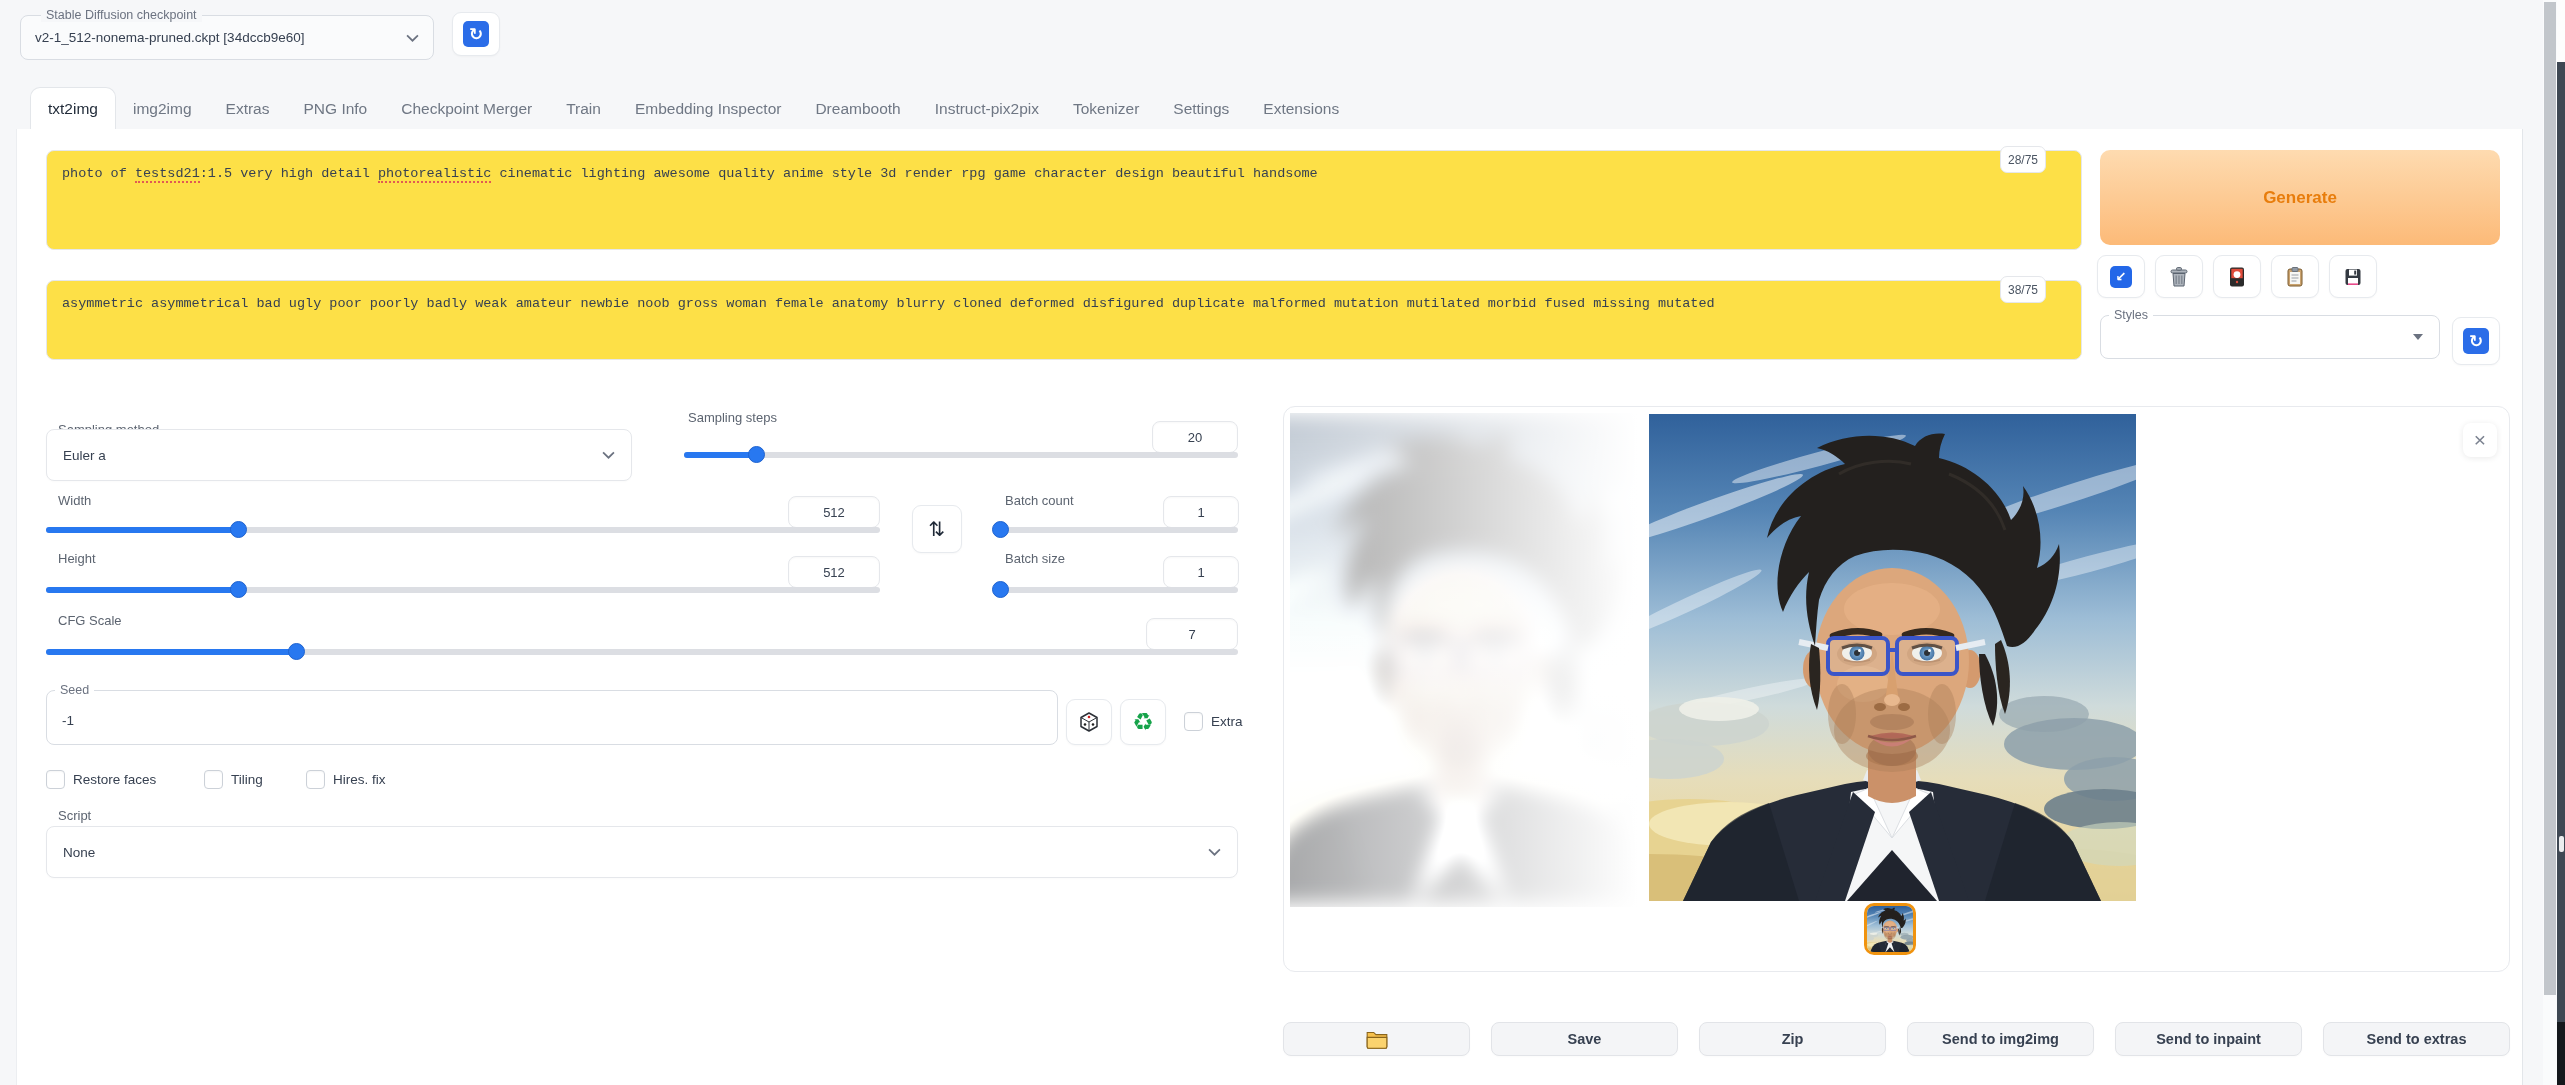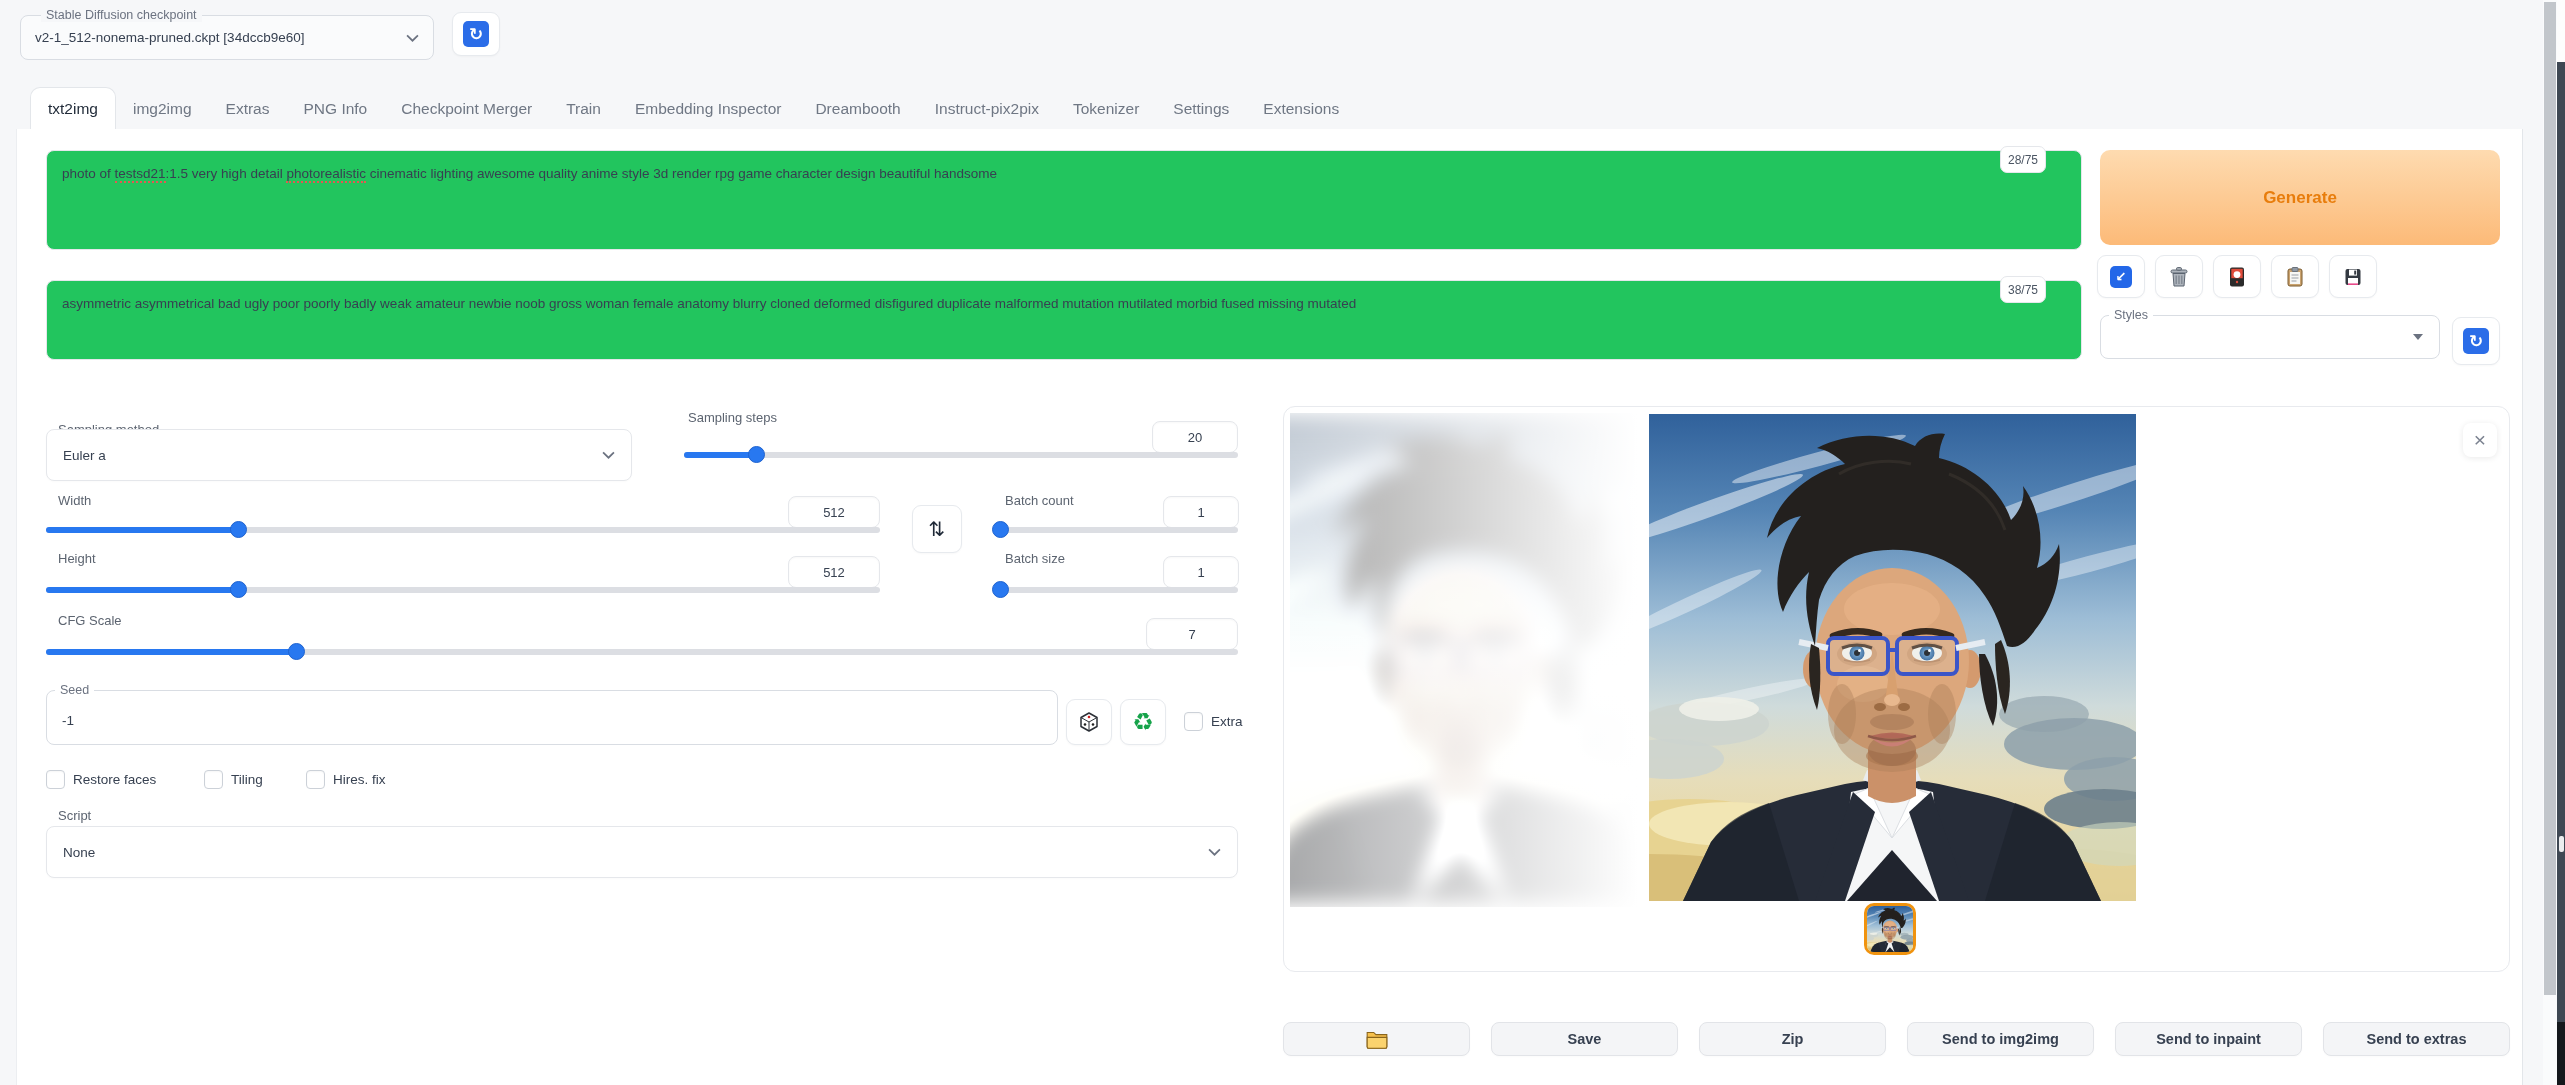--- a/index.html
+++ b/index.html
@@ -47,23 +47,24 @@
     line-height:41px;
   }
 
   #card {
     left:16px; top:129px; width:2507px; height:956px; background:#fff;
     border-left:1px solid #eceef1; border-right:1px solid #e3e6ea;
   }
 
   
   .tbox {
-    background:#22c55e; border:1px solid #e5e7eb; border-radius:8px;
+    background:#fde047; border:1px solid #e5e7eb; border-radius:8px;
     font-size:13.5px; color:#374151; padding:13px 15px; line-height:1.45;
     overflow:hidden;
+    font-family:Liberation Mono, monospace;
   }
   .squiggle { border-bottom:2px dotted #e05b52; }
   .counter {
     width:46px; height:27px; background:#fff; border:1px solid #e5e7eb;
     border-radius:7px; font-size:12px; color:#4b5563;
     display:flex; align-items:center; justify-content:center; z-index:5;
   }
 
   
   #generate-btn {

